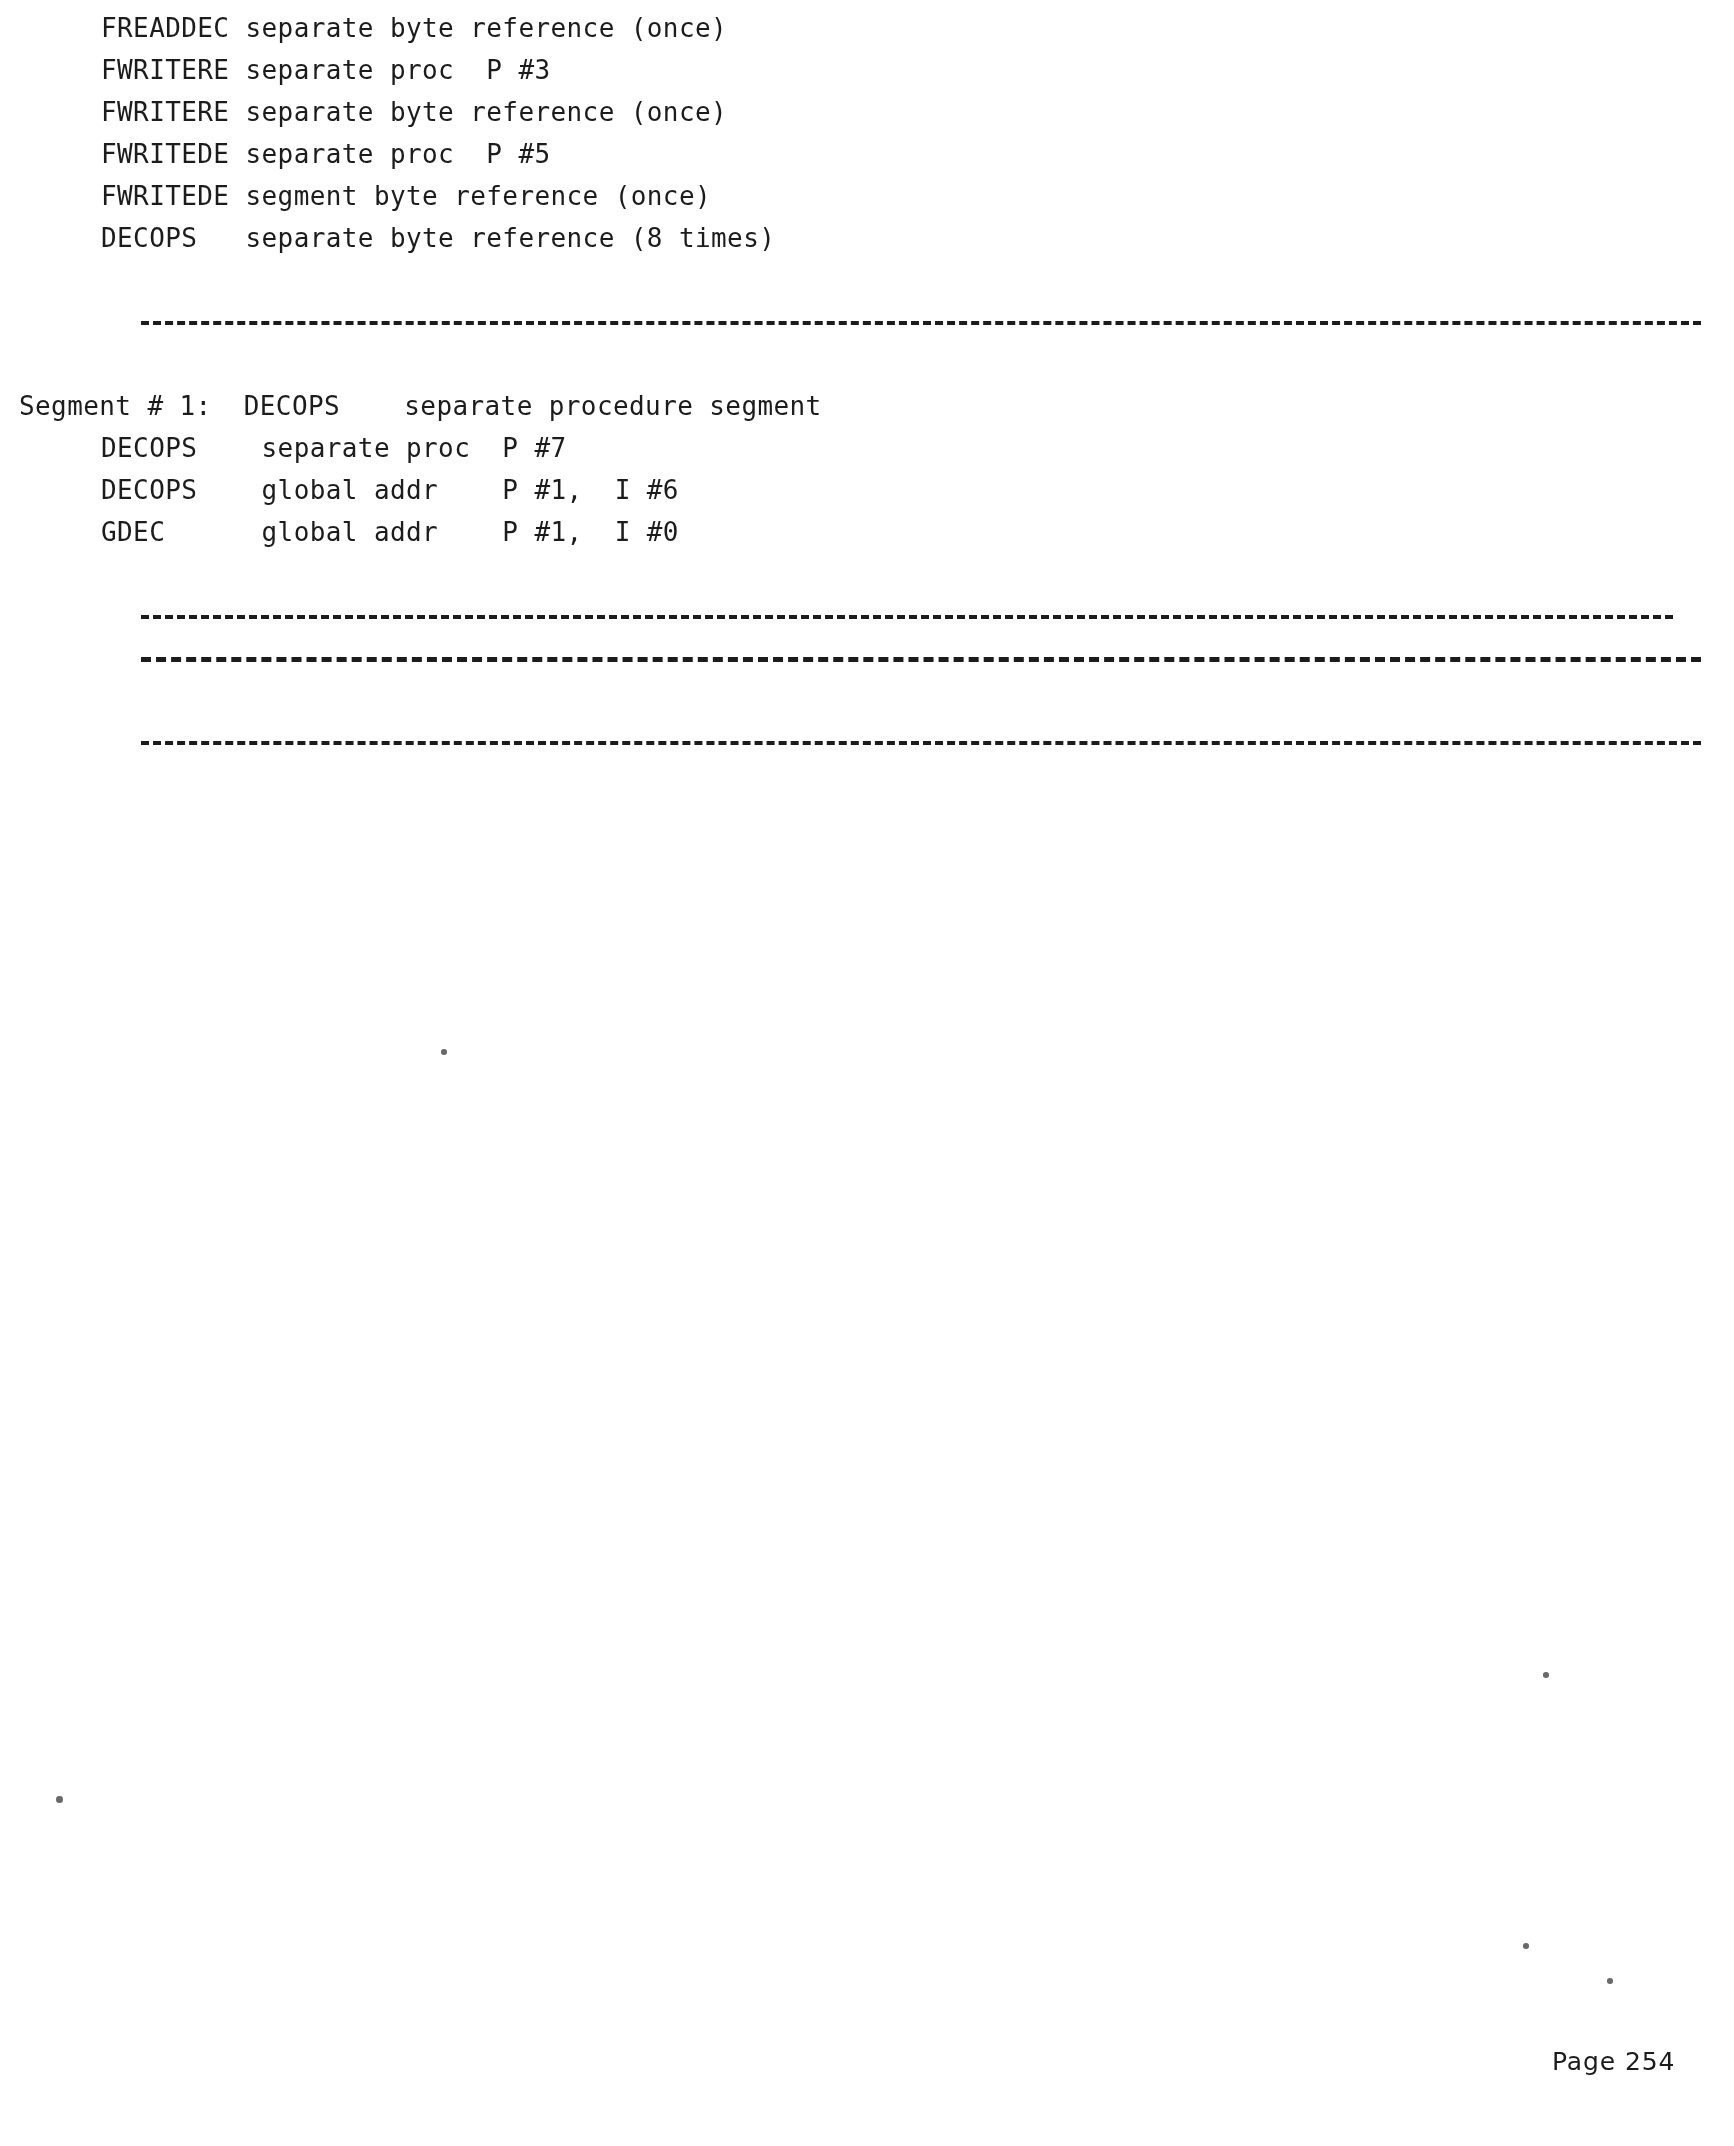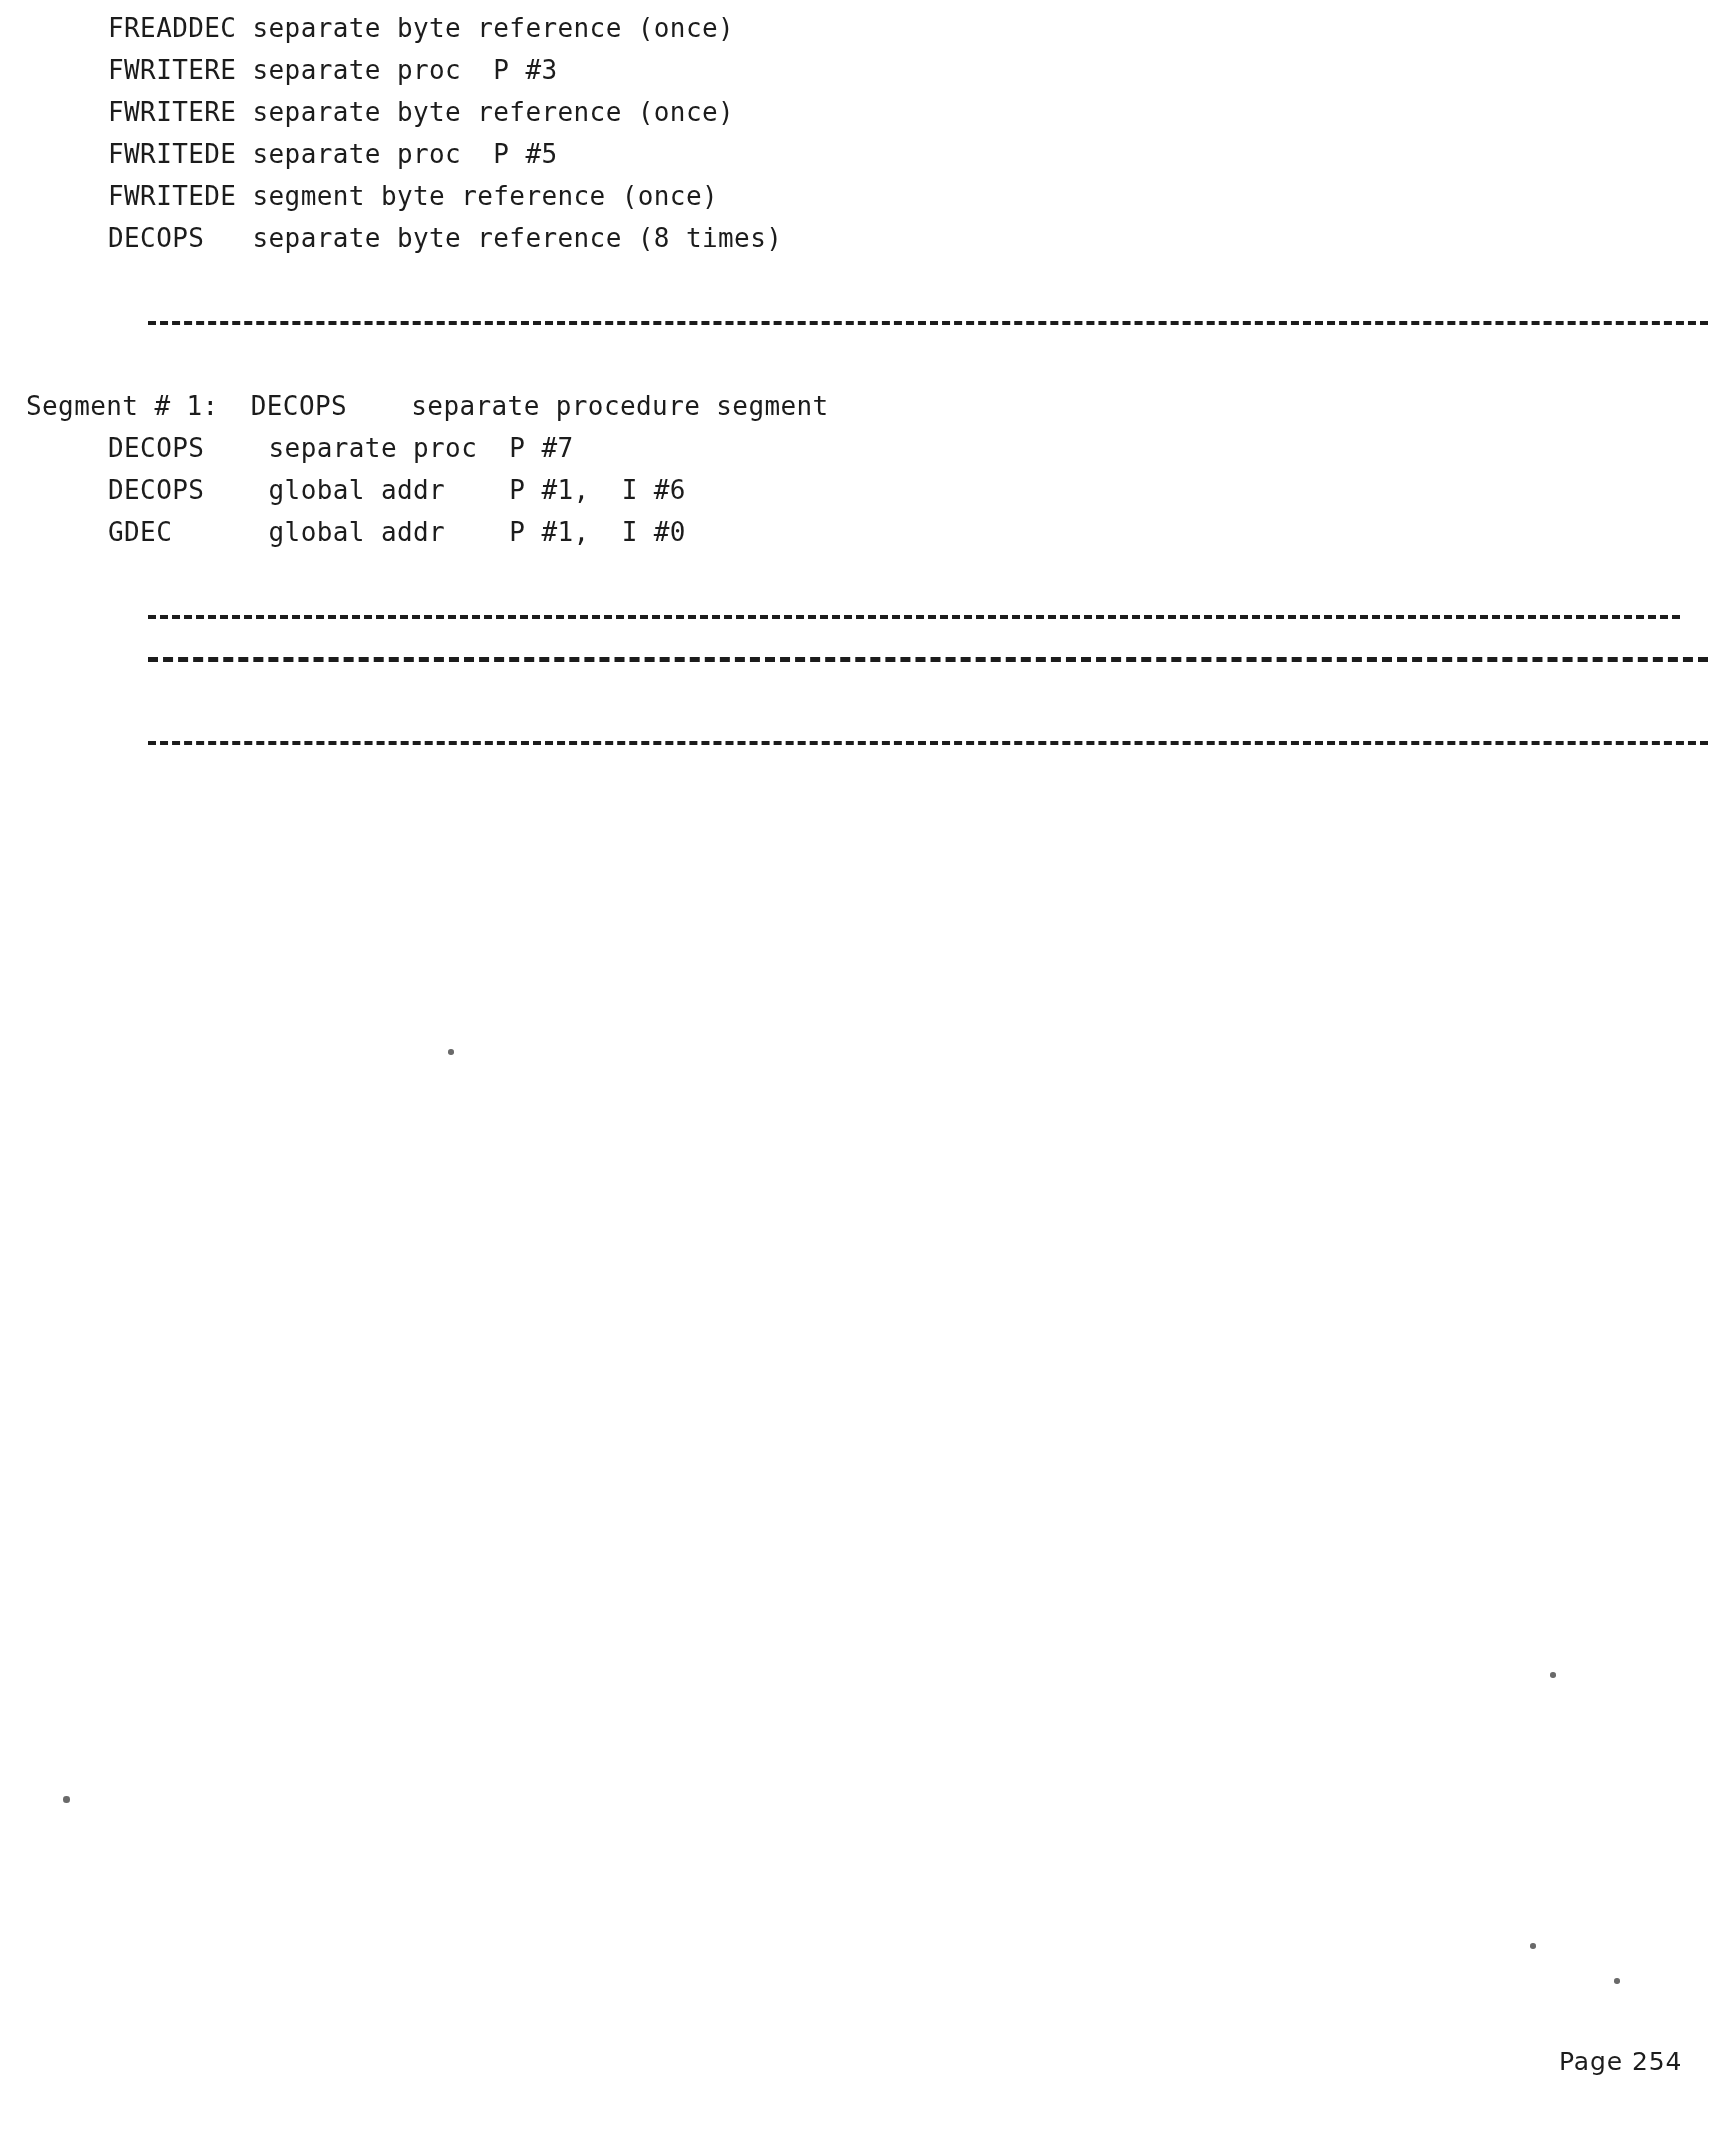--- a/index.html
+++ b/index.html
@@ -12,21 +12,21 @@
     height: 2147px;
     position: relative;
     font-family: "DejaVu Sans Mono", monospace;
     color: #1a1a1a;
     overflow: hidden;
   }
 
   .page {
     position: absolute;
     top: 0;
-    left: 11px;
+    left: 4px;
     width: 1584px;
     height: 2147px;
   }
 
   .listing {
     position: absolute;
     top: 7.4px;
     left: 0;
     width: 1734px;
   }

